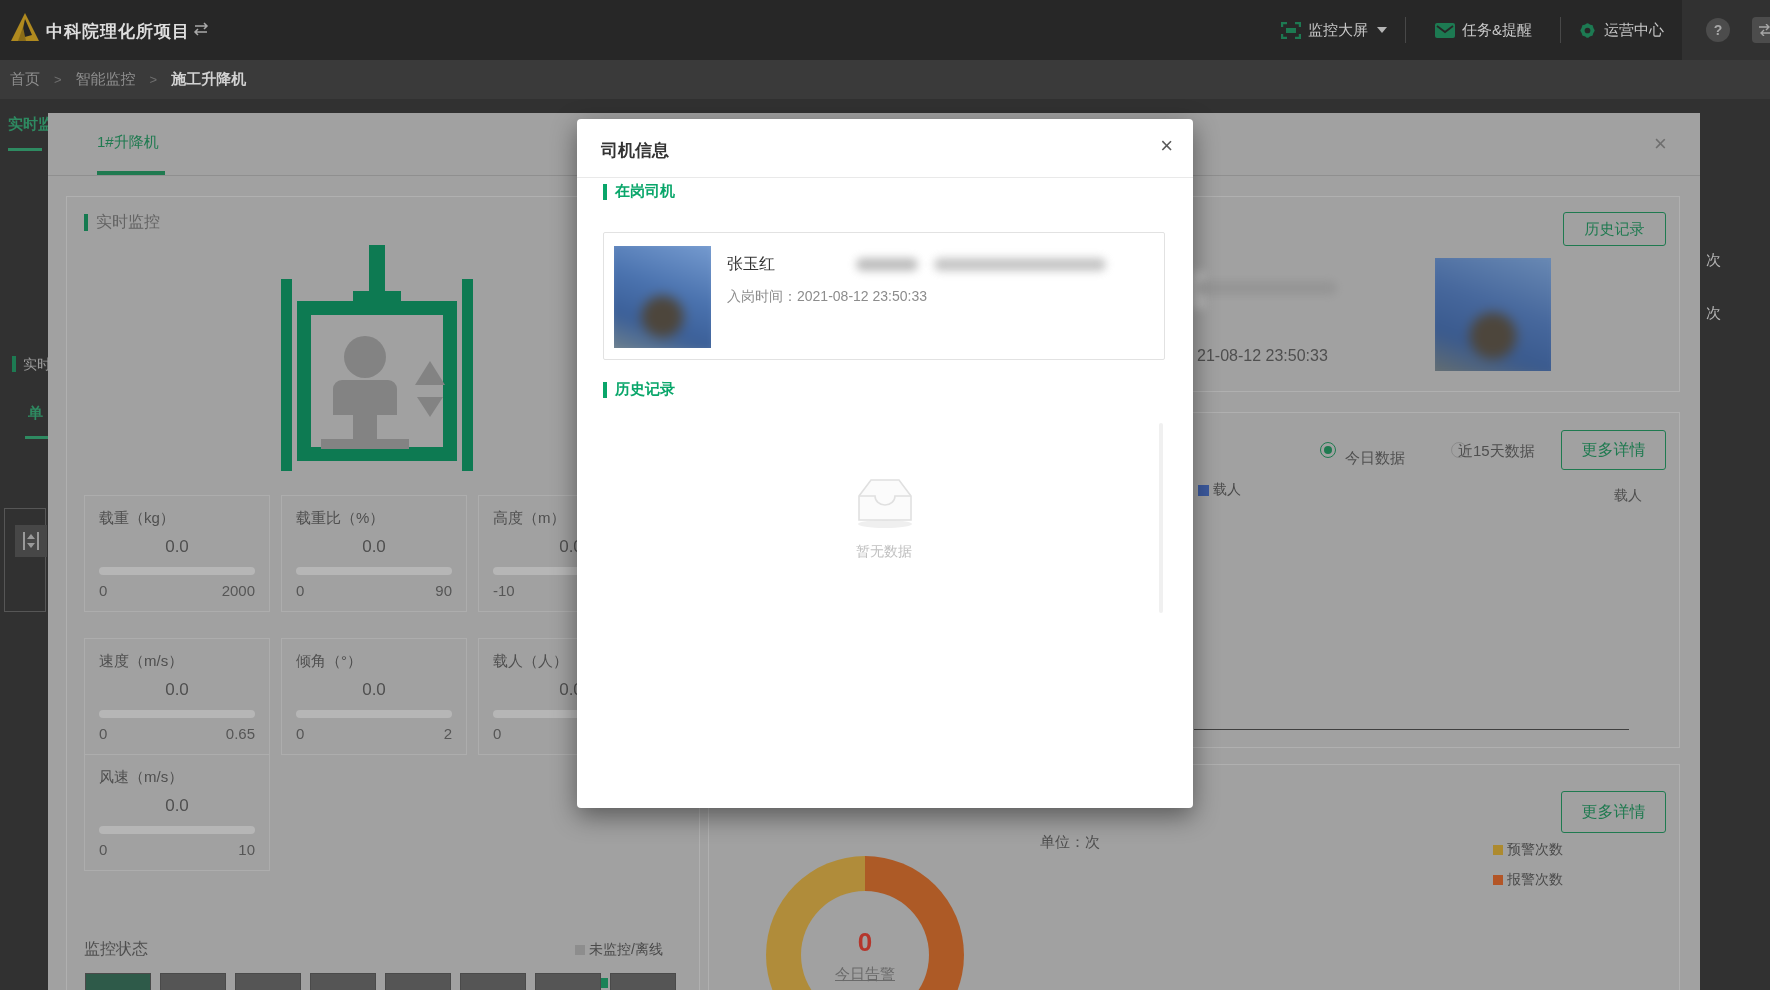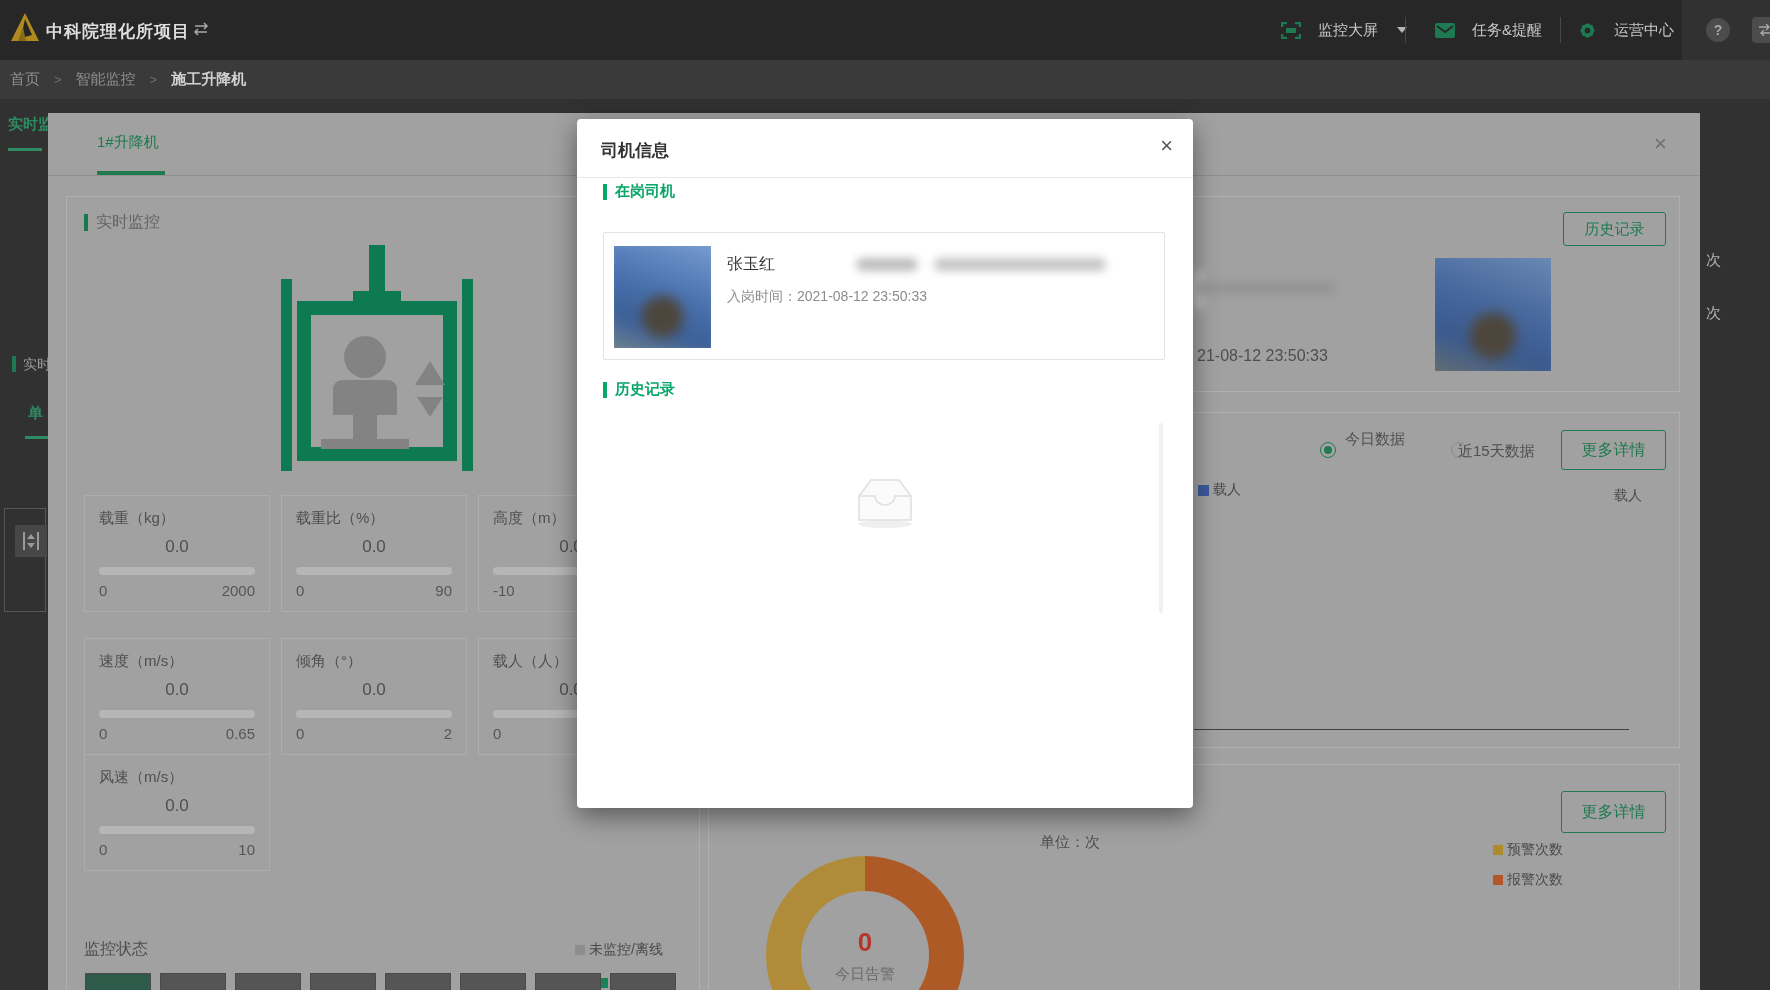--- a/index.html
+++ b/index.html
@@ -3,21 +3,21 @@
 <meta charset="utf-8">
 <style>
   * { margin:0; padding:0; box-sizing:border-box; }
   body { background:#1c1c1c; font-family:"Liberation Sans", sans-serif; }
   #stage { position:relative; width:1770px; height:990px; background:#313131; overflow:hidden; }
   .abs { position:absolute; }
 
   
   .appbar { left:0; top:0; width:1682px; height:60px; background:#272727; }
   .app-title { left:46px; top:20px; color:#dedede; font-size:17px; font-weight:bold; letter-spacing:1px; }
-  .navitem { top:0; height:60px; display:flex; align-items:center; gap:17px; color:#c8c8c8; font-size:15px; cursor:pointer; }
+  .navitem { top:0; height:60px; display:flex; align-items:center; gap:7px; color:#c8c8c8; font-size:15px; cursor:pointer; }
   .nav-divider { top:17px; width:1px; height:26px; background:#484848; }
   .caret { width:0; height:0; border-left:5px solid transparent; border-right:5px solid transparent; border-top:6px solid #b5b5b5; margin-left:2px; }
   .help-circle { width:24px; height:24px; border-radius:50%; background:#4c4c4c; color:#a8a8a8; font-weight:bold; font-size:14px; display:flex; align-items:center; justify-content:center; }
   .edge-btn { width:26px; height:26px; border-radius:4px; background:#4c4c4c; color:#a8a8a8; font-size:13px; display:flex; align-items:center; justify-content:center; }
 
   
   .crumbbar { left:0; top:60px; width:1770px; height:39px; background:#3a3a3a; display:flex; align-items:center; padding-left:10px; gap:14px; font-size:15px; }
   .crumb { color:#8e8e8e; }
   .crumb-sep { color:#6f6f6f; font-size:13px; }
   .crumb-active { color:#d2d2d2; font-weight:bold; }
@@ -59,21 +59,21 @@
   .radio.sel { border-color:#1f7a50; }
   .radio.sel::after { content:""; position:absolute; left:3px; top:3px; width:8px; height:8px; border-radius:50%; background:#1f7a50; }
   .radio-label { color:#4f4f4f; font-size:15px; }
 
   .blurphoto { overflow:hidden; position:relative; }
   .blurphoto .inner { position:absolute; left:-10px; top:-10px; right:-10px; bottom:-10px; filter:blur(6px); }
 
   .donut { border-radius:50%; background:conic-gradient(from 0deg, #ad5a26 0deg 180deg, #b08c3a 180deg 360deg); }
   .donut-hole { border-radius:50%; background:#a1a1a1; display:flex; flex-direction:column; align-items:center; justify-content:center; }
   .donut-val { color:#b5362c; font-size:26px; font-weight:bold; }
-  .donut-cap { color:#6a6a6a; font-size:15px; margin-top:7px; }
+  .donut-cap { color:#6a6a6a; font-size:15px; margin-top:7px;text-decoration:underline; }
 
   
   .modal { left:577px; top:119px; width:616px; height:689px; background:#ffffff; border-radius:4px; box-shadow:0 8px 26px rgba(0,0,0,0.45); }
   .modal-title { left:24px; top:20px; color:#333333; font-size:17px; font-weight:bold; }
   .modal-close { right:20px; top:16px; color:#5a5a5a; font-size:22px; line-height:22px; cursor:pointer; position:absolute; }
   .modal-divider { left:0; top:58px; width:616px; height:1px; background:#e9e9e9; }
   .msec { display:flex; align-items:center; gap:8px; }
   .msec .bar { width:4px; height:16px; background:#09a66a; }
   .msec .txt { color:#09a66a; font-size:15px; font-weight:bold; }
   .driver-card { left:26px; top:113px; width:562px; height:128px; border:1px solid #e2e2e2; border-radius:2px; }
@@ -290,21 +290,21 @@
       <div class="abs blurphoto" style="left:726px;top:61px;width:116px;height:113px">
         <div class="inner" style="background:radial-gradient(circle at 50% 66%, #4d463c 0 20%, rgba(0,0,0,0) 22%), linear-gradient(200deg,#6f8fb8 0%,#46679c 45%,#3a5a8e 70%,#6e7268 100%)"></div>
       </div>
       <div class="abs blurblob" style="left:482px;top:74px;width:14px;height:38px;background:#c9c9c9;border-radius:3px"></div>
       <div class="abs blurblob" style="left:488px;top:84px;width:140px;height:14px;background:#8f8f8f"></div>
       <div class="abs" style="left:488px;top:150px;color:#4f4f4f;font-size:16px">21-08-12 23:50:33</div>
     </div>
 
     <div class="abs panel" style="left:660px;top:299px;width:972px;height:336px">
       <span class="abs radio sel" style="left:611px;top:29px"></span>
-      <span class="abs radio-label" style="left:636px;top:17px">今日数据</span>
+      <span class="abs radio-label" style="left:636px;top:36px">今日数据</span>
       <span class="abs radio" style="left:722px;top:29px"></span>
       <span class="abs radio-label" style="left:749px;top:29px">近15天数据</span>
       <div class="abs gbtn" style="left:852px;top:17px;width:105px;height:40px">更多详情</div>
       <span class="abs legend-item" style="left:489px;top:68px">
           <span class="sq" style="width:11px;height:11px;background:#3c5a9e"></span>
           <span>载人</span>
         </span>
       <div class="abs" style="left:905px;top:74px;color:#4f4f4f;font-size:14px">载人</div>
       <div class="abs" style="left:485px;top:316px;width:435px;height:1px;background:#3f3f3f"></div>
     </div>
@@ -358,16 +358,17 @@
       <span class="txt">历史记录</span>
     </div>
 
     <div class="abs" style="left:26px;top:290px;width:562px;height:369px">
       <div class="scroll-track"></div>
       <svg class="abs" style="left:250px;top:63px" width="64" height="58" viewBox="0 0 64 58">
         <ellipse cx="32" cy="52" rx="27" ry="4" fill="#efefef"></ellipse>
         <path d="M6,24 L18,8 H46 L58,24 V48 H6 Z" fill="#fbfbfb" stroke="#e0e0e0" stroke-width="1.6"></path>
         <path d="M6,24 H22 a10,9 0 0 0 20,0 H58" fill="none" stroke="#e0e0e0" stroke-width="1.6"></path>
       </svg>
+      <div class="abs empty-text" style="left:0;top:134px;width:562px">暂无数据</div>
     </div>
   </div>
 
 </div>
 
 </body></html>

